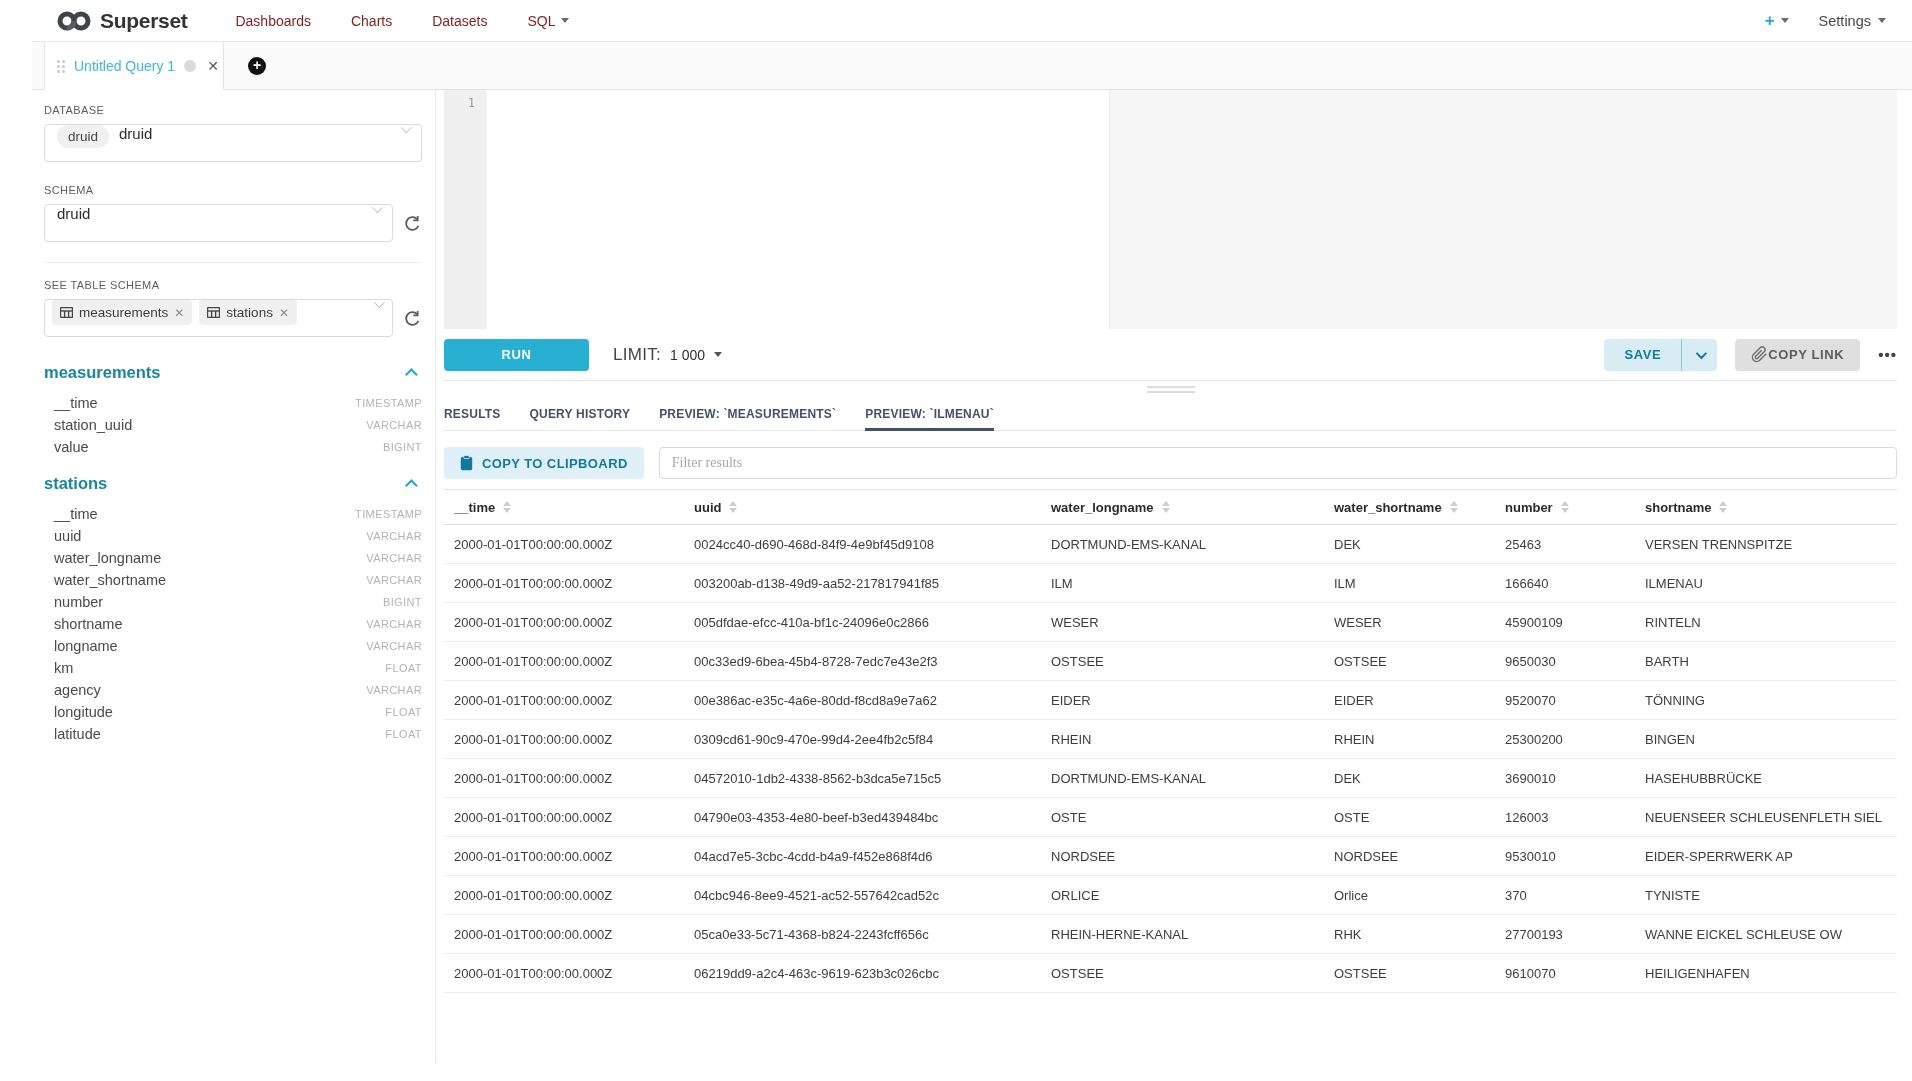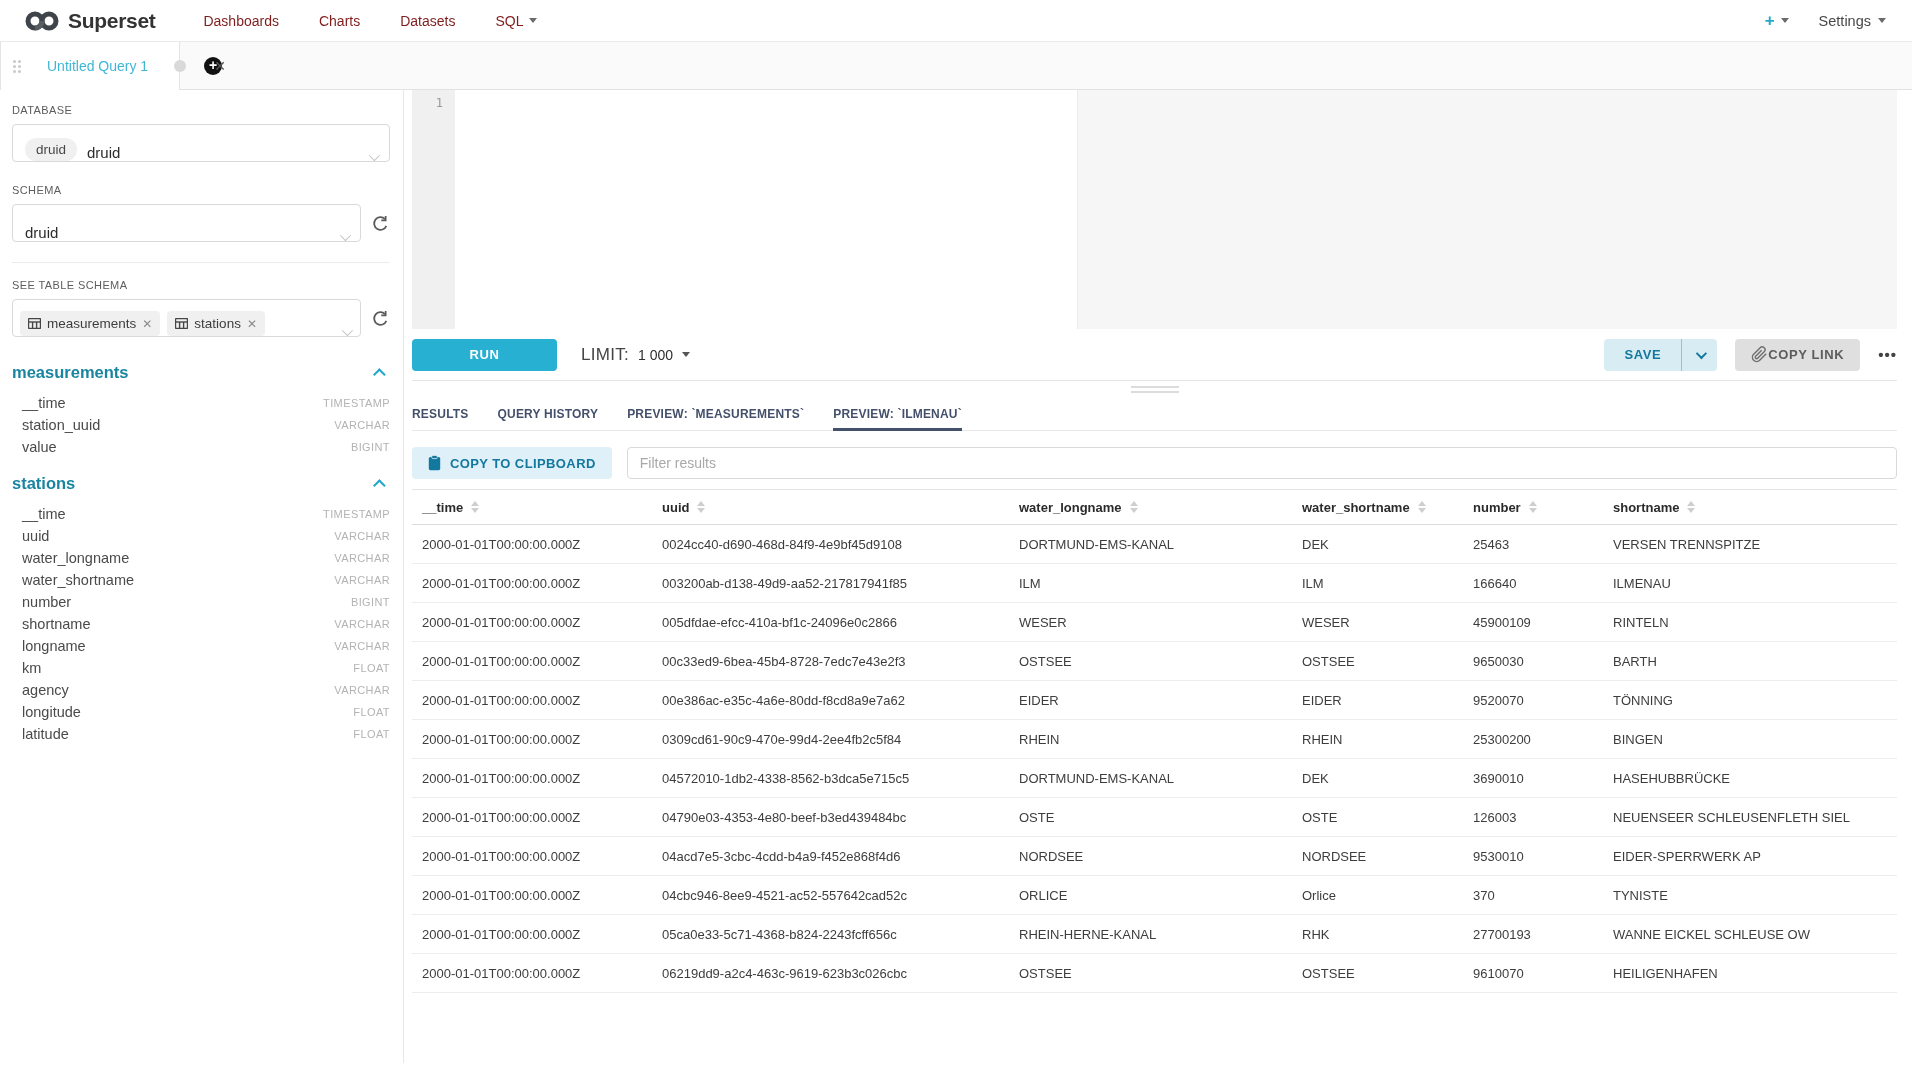--- a/index.html
+++ b/index.html
@@ -1,43 +1,43 @@
 <!DOCTYPE html>
 <html><head>
 <meta charset="utf-8">
 <style>
   * { margin:0; padding:0; box-sizing:border-box; }
   html,body { width:1912px; height:1081px; background:#fff; font-family:"Liberation Sans","DejaVu Sans",sans-serif; color:#484848; overflow:hidden; }
-  .app { width:1912px; height:1063px; display:flex; flex-direction:column; background:#fff; }
+  .app { width:1912px; height:1063px; display:flex; flex-direction:column; background:#fff;padding-left:32px; }
 
   
   .navbar { height:42px; display:flex; align-items:center; padding:0 26px 0 24px; border-bottom:1px solid #eaeaea; background:#fff; flex:0 0 auto; }
   .brand { display:flex; align-items:center; gap:8px; margin-right:28px; }
   .brand-text { font-size:21px; font-weight:bold; color:#333; letter-spacing:-0.3px; }
   .nav-item { font-size:14px; color:#7f1d1d; padding:0 20px; cursor:pointer; display:flex; align-items:center; gap:6px; }
   .caret { width:0; height:0; border-left:4px solid transparent; border-right:4px solid transparent; border-top:5px solid #6b6b6b; display:inline-block; }
   .nav-right { margin-left:auto; display:flex; align-items:center; gap:30px; }
   .nav-plus { color:#20a7c9; font-size:17px; font-weight:bold; display:flex; align-items:center; gap:6px; }
   .nav-settings { font-size:14.5px; color:#484848; display:flex; align-items:center; gap:7px; }
 
   
   .tabstrip { height:48px; background:#fafafa; border-bottom:1px solid #e2e2e2; display:flex; align-items:stretch; flex:0 0 auto; }
-  .qtab { margin-left:0; width:180px; background:#fff; border-left:1px solid #e4e4e4; border-right:1px solid #e4e4e4; display:flex; align-items:center; padding:0 12px; gap:26px; position:relative; z-index:1; margin-bottom:-1px; }
+  .qtab { margin-left:12px; width:180px; background:#fff; border-left:1px solid #e4e4e4; border-right:1px solid #e4e4e4; display:flex; align-items:center; padding:0 12px; gap:9px; position:relative; z-index:1; margin-bottom:-1px; }
   .drag-dots { display:grid; grid-template-columns:3px 3px; grid-auto-rows:3px; gap:2px; }
   .drag-dots i { width:3px; height:3px; border-radius:50%; background:#c9c9c9; }
   .qtab-label { font-size:14px; color:#3fb6d6; white-space:nowrap; }
   .qtab-dot { width:12px; height:12px; border-radius:50%; background:#d9d9d9; flex:0 0 auto; }
   .qtab-close { color:#5a5a5a; font-size:14px; font-weight:bold; margin-left:2px; cursor:pointer; }
   .addtab { width:18px; height:18px; border-radius:50%; background:#111; color:#fff; font-size:14px; line-height:17px; text-align:center; align-self:center; margin-left:24px; cursor:pointer; font-weight:bold; }
 
   
   .main { flex:1; display:flex; min-height:0; background:#fff; }
   .sidebar { width:404px; flex:0 0 auto; border-right:1px solid #e8e8e8; padding:14px 13px 0 12px; overflow:hidden; }
   .side-label { font-size:11px; color:#5d5d5d; letter-spacing:0.4px; margin-bottom:8px; }
-  .select { height:38px; border:1px solid #d9d9d9; border-radius:4px; display:flex; align-items:flex-end; padding:0 12px; gap:10px; background:#fff; position:relative; cursor:pointer; }
+  .select { height:38px; border:1px solid #d9d9d9; border-radius:4px; display:flex; align-items:flex-start; padding:0 12px; gap:10px; background:#fff; position:relative; cursor:pointer; }
   .select .chev { margin-left:auto; width:8px; height:8px; border-right:1.6px solid #c3c3c3; border-bottom:1.6px solid #c3c3c3; transform:rotate(45deg) translateY(-2px); flex:0 0 auto; }
   .pill-round { background:#f0f0f0; border-radius:14px; padding:4px 11px; font-size:13.5px; color:#474747; }
   .sel-value { font-size:15px; color:#2c2c2c; }
   .row-flex { display:flex; align-items:center; gap:10px; }
   .row-flex .select { flex:1; }
   .icon-btn { color:#5a5a5a; background:none; border:none; cursor:pointer; display:flex; align-items:center; }
   .divider { border-top:1px solid #ececec; margin:20px 0 16px 0; }
   .tag-pill { background:#f0f0f0; border-radius:4px; padding:5px 8px; font-size:13.5px; color:#3d3d3d; display:flex; align-items:center; gap:6px; }
   .tag-x { color:#8a8a8a; font-size:12px; cursor:pointer; }
   .schema-head { display:flex; align-items:center; margin-top:26px; cursor:pointer; }
@@ -72,21 +72,21 @@
 
   
   .south { flex:1; position:relative; padding-top:10px; min-height:0; }
   .grab { position:absolute; top:5px; left:50%; transform:translateX(-50%); width:48px; }
   .grab i { display:block; height:2px; background:#dcdcdc; margin-bottom:3px; }
   .stabs { display:flex; border-bottom:1px solid #e8e8e8; height:34px; margin-top:6px; }
   .stab { font-size:12px; font-weight:bold; color:#44506b; letter-spacing:0.2px; margin-right:29px; display:flex; align-items:center; position:relative; cursor:pointer; white-space:nowrap; }
   .stab.active::after { content:""; position:absolute; left:0; right:0; bottom:-1px; height:3px; background:#44516c; }
   .actions { display:flex; align-items:center; gap:15px; margin-top:16px; }
   .copy-btn { height:32px; padding:0 16px; background:#dff0f8; border:none; border-radius:4px; color:#13789e; font-size:13px; font-weight:bold; letter-spacing:0.4px; display:flex; align-items:center; gap:9px; cursor:pointer; }
-  .filter-input { flex:1; height:32px; border:1px solid #d9d9d9; border-radius:4px; padding:0 12px; font-size:14px; color:#333; font-family:Liberation Sans, sans-serif; }
+  .filter-input { flex:1; height:32px; border:1px solid #d9d9d9; border-radius:4px; padding:0 12px; font-size:14px; color:#333; font-family:Liberation Serif, serif; }
   .filter-input::placeholder { color:#a8a8a8; }
   .rowcount { display:inline-flex; align-items:center; height:25px; padding:0 14px; background:#e9e9e9; border-radius:13px; font-size:13.5px; color:#3d3d3d; margin-top:12px; }
 
   table.results { width:100%; border-collapse:collapse; table-layout:fixed; margin-top:10px; }
   table.results th { text-align:left; font-size:13px; font-weight:bold; color:#2b2b2b; height:35px; padding:0 6px 0 10px; border-top:1px solid #e4e4e4; border-bottom:1px solid #dcdcdc; cursor:pointer; }
   .th-inner { display:flex; align-items:center; gap:8px; }
   .sort { display:flex; flex-direction:column; gap:2px; }
   .sort i { display:block; width:0; height:0; border-left:4px solid transparent; border-right:4px solid transparent; }
   .sort .up { border-bottom:5px solid #cfcfcf; }
   .sort .dn { border-top:5px solid #cfcfcf; }

